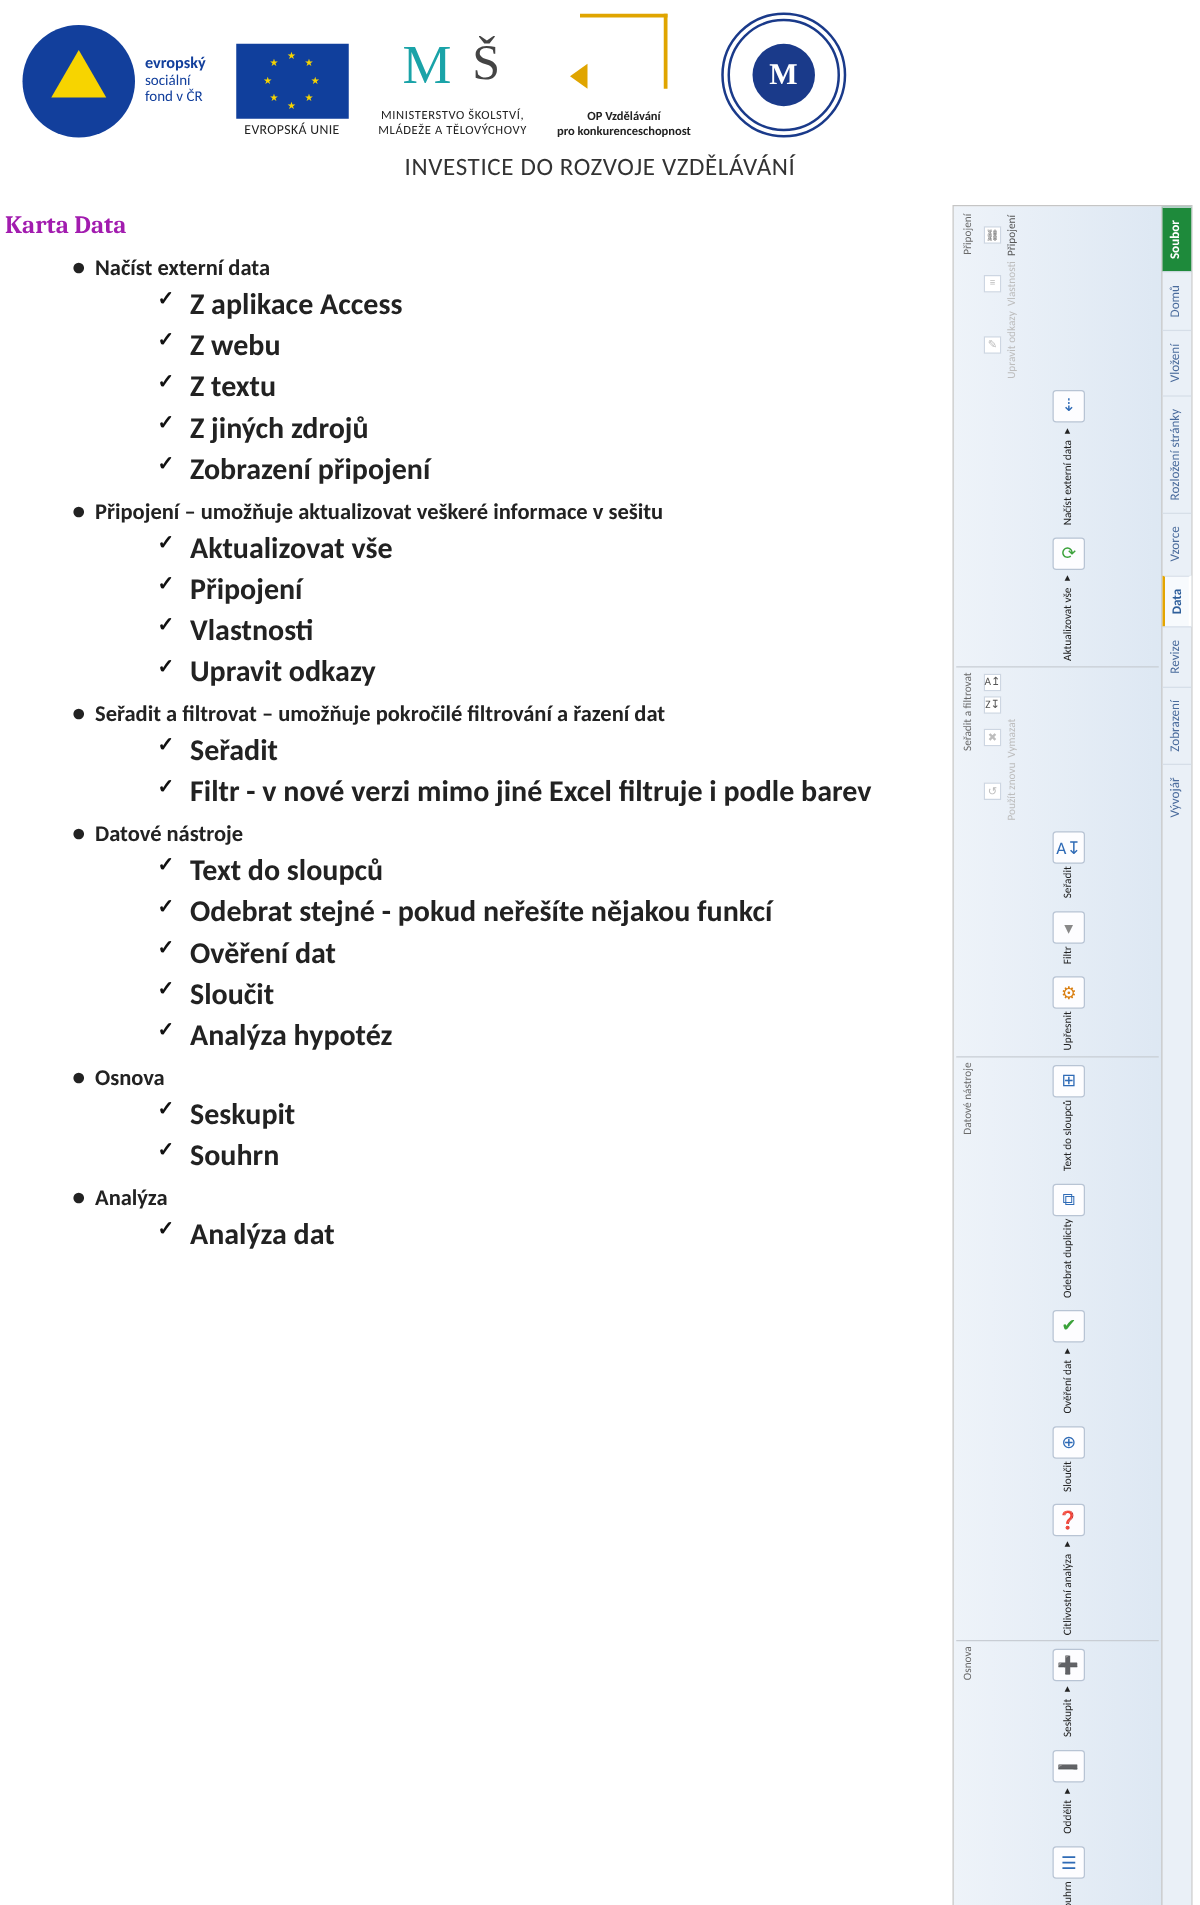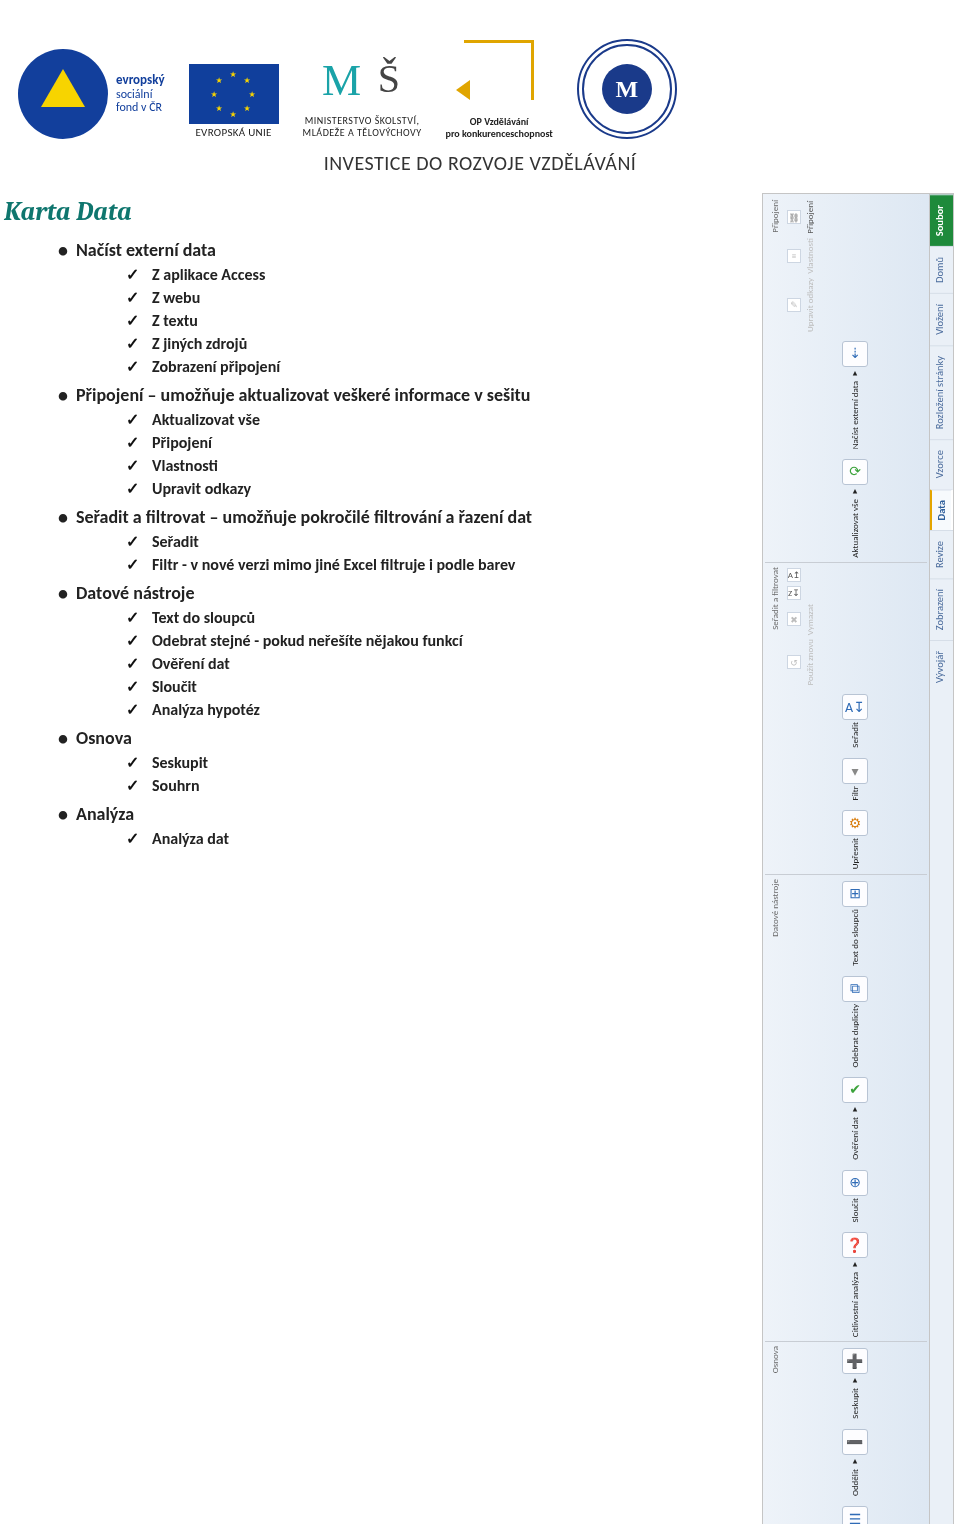--- a/index.html
+++ b/index.html
@@ -18,21 +18,21 @@
     position: relative;
     padding: 0;
   }
   
   .header-strip {
     display: flex;
     align-items: flex-end;
     padding: 10px 30px 0 18px;
     gap: 24px;
   }
-  .logo-box { display: flex; align-items: center; margin-top: 29px; }
+  .logo-box { display: flex; align-items: center; }
   
   .esf-logo { display: flex; align-items: center; gap: 8px; }
   .esf-disc {
     width: 90px; height: 90px; border-radius: 50%;
     background: #123f9c;
     position: relative;
     display:flex;align-items:center;justify-content:center;
   }
   .esf-star {
     width: 0; height: 0;
@@ -116,36 +116,35 @@
     flex: 1 1 auto;
     padding: 8px 10px 20px 4px;
   }
   .ribbon-col {
     width: 198px;
     flex: 0 0 198px;
     padding: 8px 0 0 0;
   }
   
   .section-heading {
-    color:#0f766e;font-size:26px;font-weight:700;
+    color:#a21caf;font-size:20px;font-weight:700;
     font-family: Cambria, Georgia, serif;
     padding: 4px 0 10px 0;
-    font-style: italic;
   }
   
   ul.bul { list-style:none;padding:0;margin:0 0 0 54px; }
   ul.bul > li {
     position:relative;padding:2px 0 2px 18px;font-size:18px;font-weight:bold;
   }
   ul.bul > li::before {
     content:'•';position:absolute;left:0;top:1px;font-size:20px;
   }
   ul.chk { list-style:none;padding:0;margin:2px 0 2px 50px; }
   ul.chk > li {
-    position:relative;padding:2px 0 2px 26px;font-size:16px;
+    position:relative;padding:2px 0 2px 26px;font-size:24px;
   }
   ul.chk > li::before {
     content:'✓';position:absolute;left:0;top:2px;font-size:16px;color:#111;
   }
   
   .ribbon-wrap {
     width:192px;
     border:1px solid #c5c5c5;
     background: linear-gradient(to right,#eef3f9,#dbe6f2);
     display:flex;

